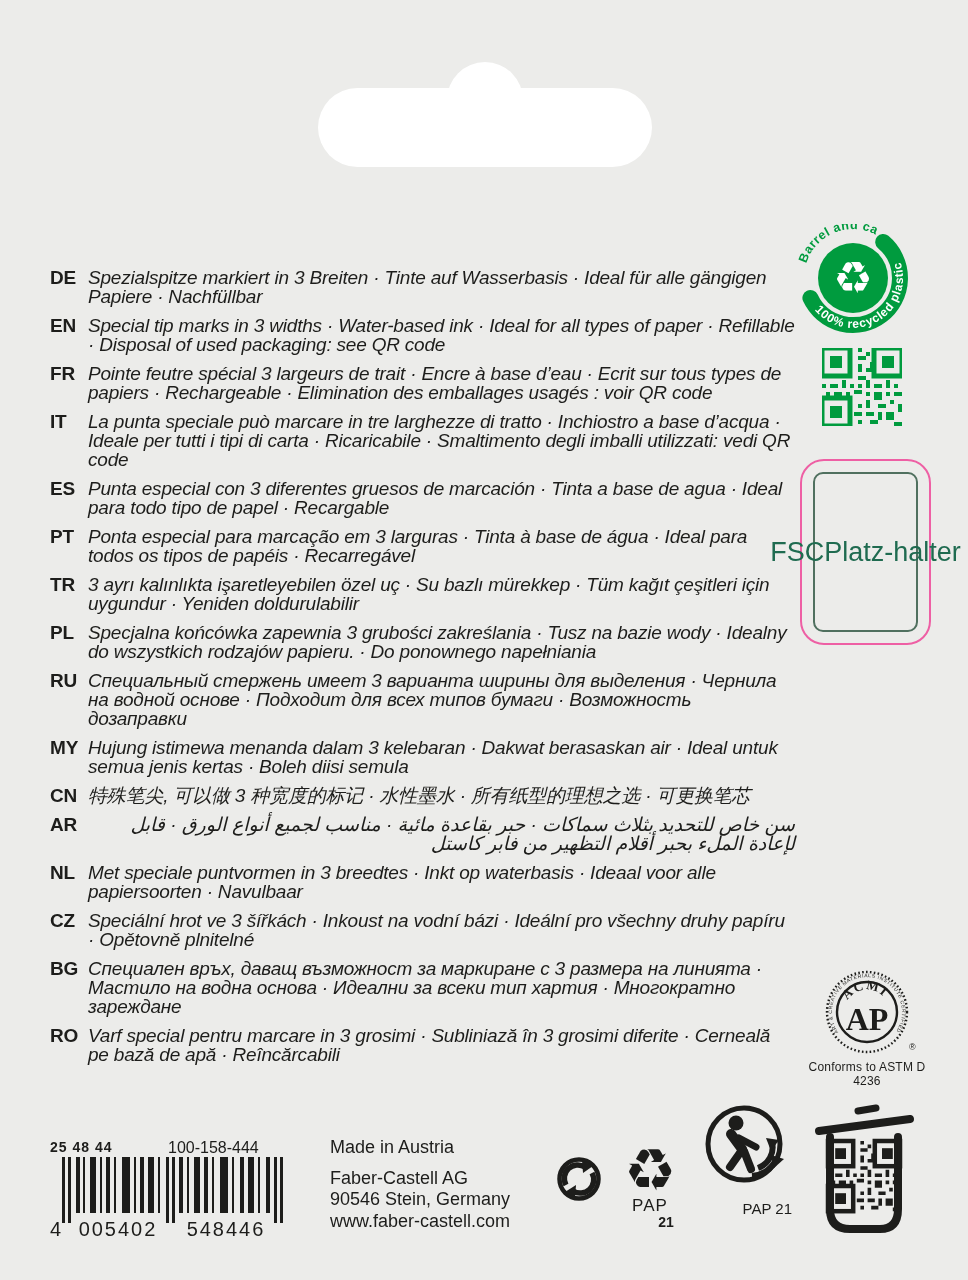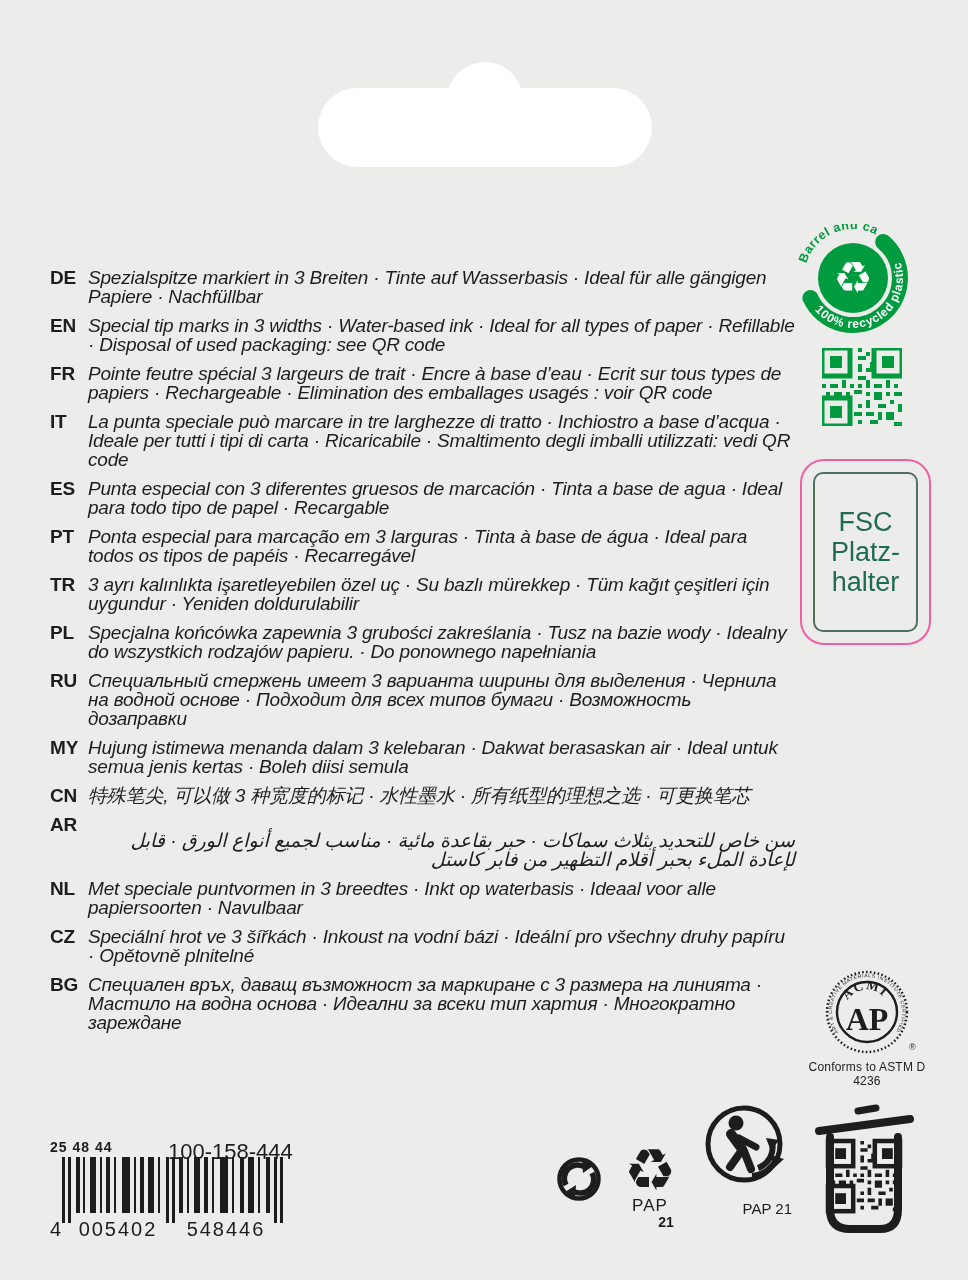--- a/index.html
+++ b/index.html
@@ -11,35 +11,35 @@
   }
   
   .cutout{position:absolute;left:318px;top:88px;width:334px;height:79px;background:#FFFFFF;border-radius:40px;}
   .cutout-bump{position:absolute;left:447px;top:62px;width:76px;height:76px;background:#FFFFFF;border-radius:50%;}
 
   
   .langs{position:absolute;left:50px;top:268px;width:745px;}
   .lang{display:flex;margin-bottom:10px;font-size:19px;line-height:19px;letter-spacing:-0.2px;}
   .lang .code{flex:none;width:38px;font-weight:bold;}
   .lang .txt{flex:1;font-style:italic;}
-  .lang .txt.rtl{direction:rtl;text-align:right;margin-top:16px;}
+  .lang .txt.rtl{direction:rtl;text-align:right;}
 
   
   .badge-svg{position:absolute;left:795px;top:224px;}
   .qr-green{position:absolute;left:822px;top:348px;color:#009B3E;}
   .fsc{position:absolute;left:800px;top:459px;width:131px;height:186px;border:2px solid #EE5FA4;border-radius:24px;box-sizing:border-box;}
   .fsc-inner{position:absolute;left:11px;top:11px;right:11px;bottom:11px;border:2px solid #50705F;border-radius:10px;
-    display:flex;flex-direction:column;justify-content:center;align-items:center;}
+    display:flex;flex-direction:row;justify-content:center;align-items:center;}
   .fsc-inner div{font-size:27px;line-height:30px;color:#1F6B50;}
   .ap-seal{position:absolute;left:818px;top:968px;}
   .ap-caption{position:absolute;left:806px;top:1060px;width:122px;text-align:center;font-size:12px;letter-spacing:0.2px;}
 
   
   .art-num{position:absolute;left:50px;top:1139px;font-size:14px;font-weight:bold;letter-spacing:1px;}
-  .order-num{position:absolute;left:168px;top:1139px;font-size:22px;}
+  .order-num{position:absolute;left:168px;top:1139px;font-size:16px;}
   .barcode{position:absolute;left:48px;top:1157px;}
   .maker{position:absolute;left:330px;top:1137px;font-size:18px;line-height:21.5px;}
   .maker .made{margin-bottom:9px;}
   .green-dot{position:absolute;left:556px;top:1156px;}
   .pap21{position:absolute;left:616px;top:1140px;width:68px;text-align:center;}
   .pap21 .glyph{font-family:"DejaVu Sans",sans-serif;font-size:58px;line-height:60px;display:block;}
   .pap21 .num{position:absolute;left:16px;top:26px;width:100%;text-align:center;font-size:14px;font-weight:bold;margin-top:48px;}
   .pap21 .lbl{display:block;font-size:17px;margin-top:-4px;letter-spacing:1px;}
   .tidyman{position:absolute;left:700px;top:1104px;}
   .tidyman-caption{position:absolute;left:700px;top:1200px;width:92px;text-align:right;font-size:15px;}
@@ -107,20 +107,24 @@
         <span class="code">NL</span>
         <span class="txt">Met speciale puntvormen in 3 breedtes · Inkt op waterbasis · Ideaal voor alle papiersoorten · Navulbaar</span>
       </div>
     <div class="lang">
         <span class="code">CZ</span>
         <span class="txt">Speciální hrot ve 3 šířkách · Inkoust na vodní bázi · Ideální pro všechny druhy papíru · Opětovně plnitelné</span>
       </div>
     <div class="lang">
         <span class="code">BG</span>
         <span class="txt">Специален връх, даващ възможност за маркиране с 3 размера на линията · Мастило на водна основа · Идеални за всеки тип хартия · Многократно зареждане</span>
+      </div>
+    <div class="lang">
+        <span class="code">RO</span>
+        <span class="txt">Varf special pentru marcare in 3 grosimi · Subliniază în 3 grosimi diferite · Cerneală pe bază de apă · Reîncărcabili</span>
       </div>
   </div>
 
   <svg class="badge-svg" width="128" height="122" viewBox="0 0 128 122">
     <defs>
       <path id="bandArc" d="M15.4,73.9 A47,47 0 1 0 88.2,18"></path>
       <path id="capArc" d="M10.7,41.3 A49,49 0 0 1 82.5,11.6"></path>
     </defs>
     <path d="M15.4,73.9 A47,47 0 1 0 88.2,18" fill="none" stroke="#009B3E" stroke-width="16" stroke-linecap="round"></path>
     <circle cx="58" cy="54" r="35" fill="#009B3E"></circle>
@@ -203,20 +207,26 @@
         <rect x="210" y="0" width="2" height="56"></rect>
       <rect x="218" y="0" width="4" height="56"></rect>
       <rect x="226" y="0" width="3" height="66"></rect>
         <rect x="232" y="0" width="3" height="66"></rect>
     </g>
     <text x="2" y="79" font-size="20" fill="#1D1D1B">4</text>
     <text x="70" y="79" font-size="20" text-anchor="middle" letter-spacing="2" fill="#1D1D1B">005402</text>
     <text x="178" y="79" font-size="20" text-anchor="middle" letter-spacing="2" fill="#1D1D1B">548446</text>
   </svg>
 
+  <div class="maker">
+    <div class="made">Made in Austria</div>
+    <div>Faber-Castell AG</div>
+    <div>90546 Stein, Germany</div>
+    <div>www.faber-castell.com</div>
+  </div>
 
   <svg class="green-dot" width="46" height="46" viewBox="0 0 46 46">
     <circle cx="23" cy="23" r="19.5" fill="none" stroke="#1D1D1B" stroke-width="4.5"></circle>
     <path d="M10,29 A13.5,13.5 0 0 1 29,11" fill="none" stroke="#1D1D1B" stroke-width="5.5"></path>
     <polygon points="26,4 37,10 27,17" fill="#1D1D1B"></polygon>
     <path d="M36,17 A13.5,13.5 0 0 1 17,35" fill="none" stroke="#1D1D1B" stroke-width="5.5"></path>
     <polygon points="20,29 9,36 19,42" fill="#1D1D1B"></polygon>
   </svg>
 
   <div class="pap21">

